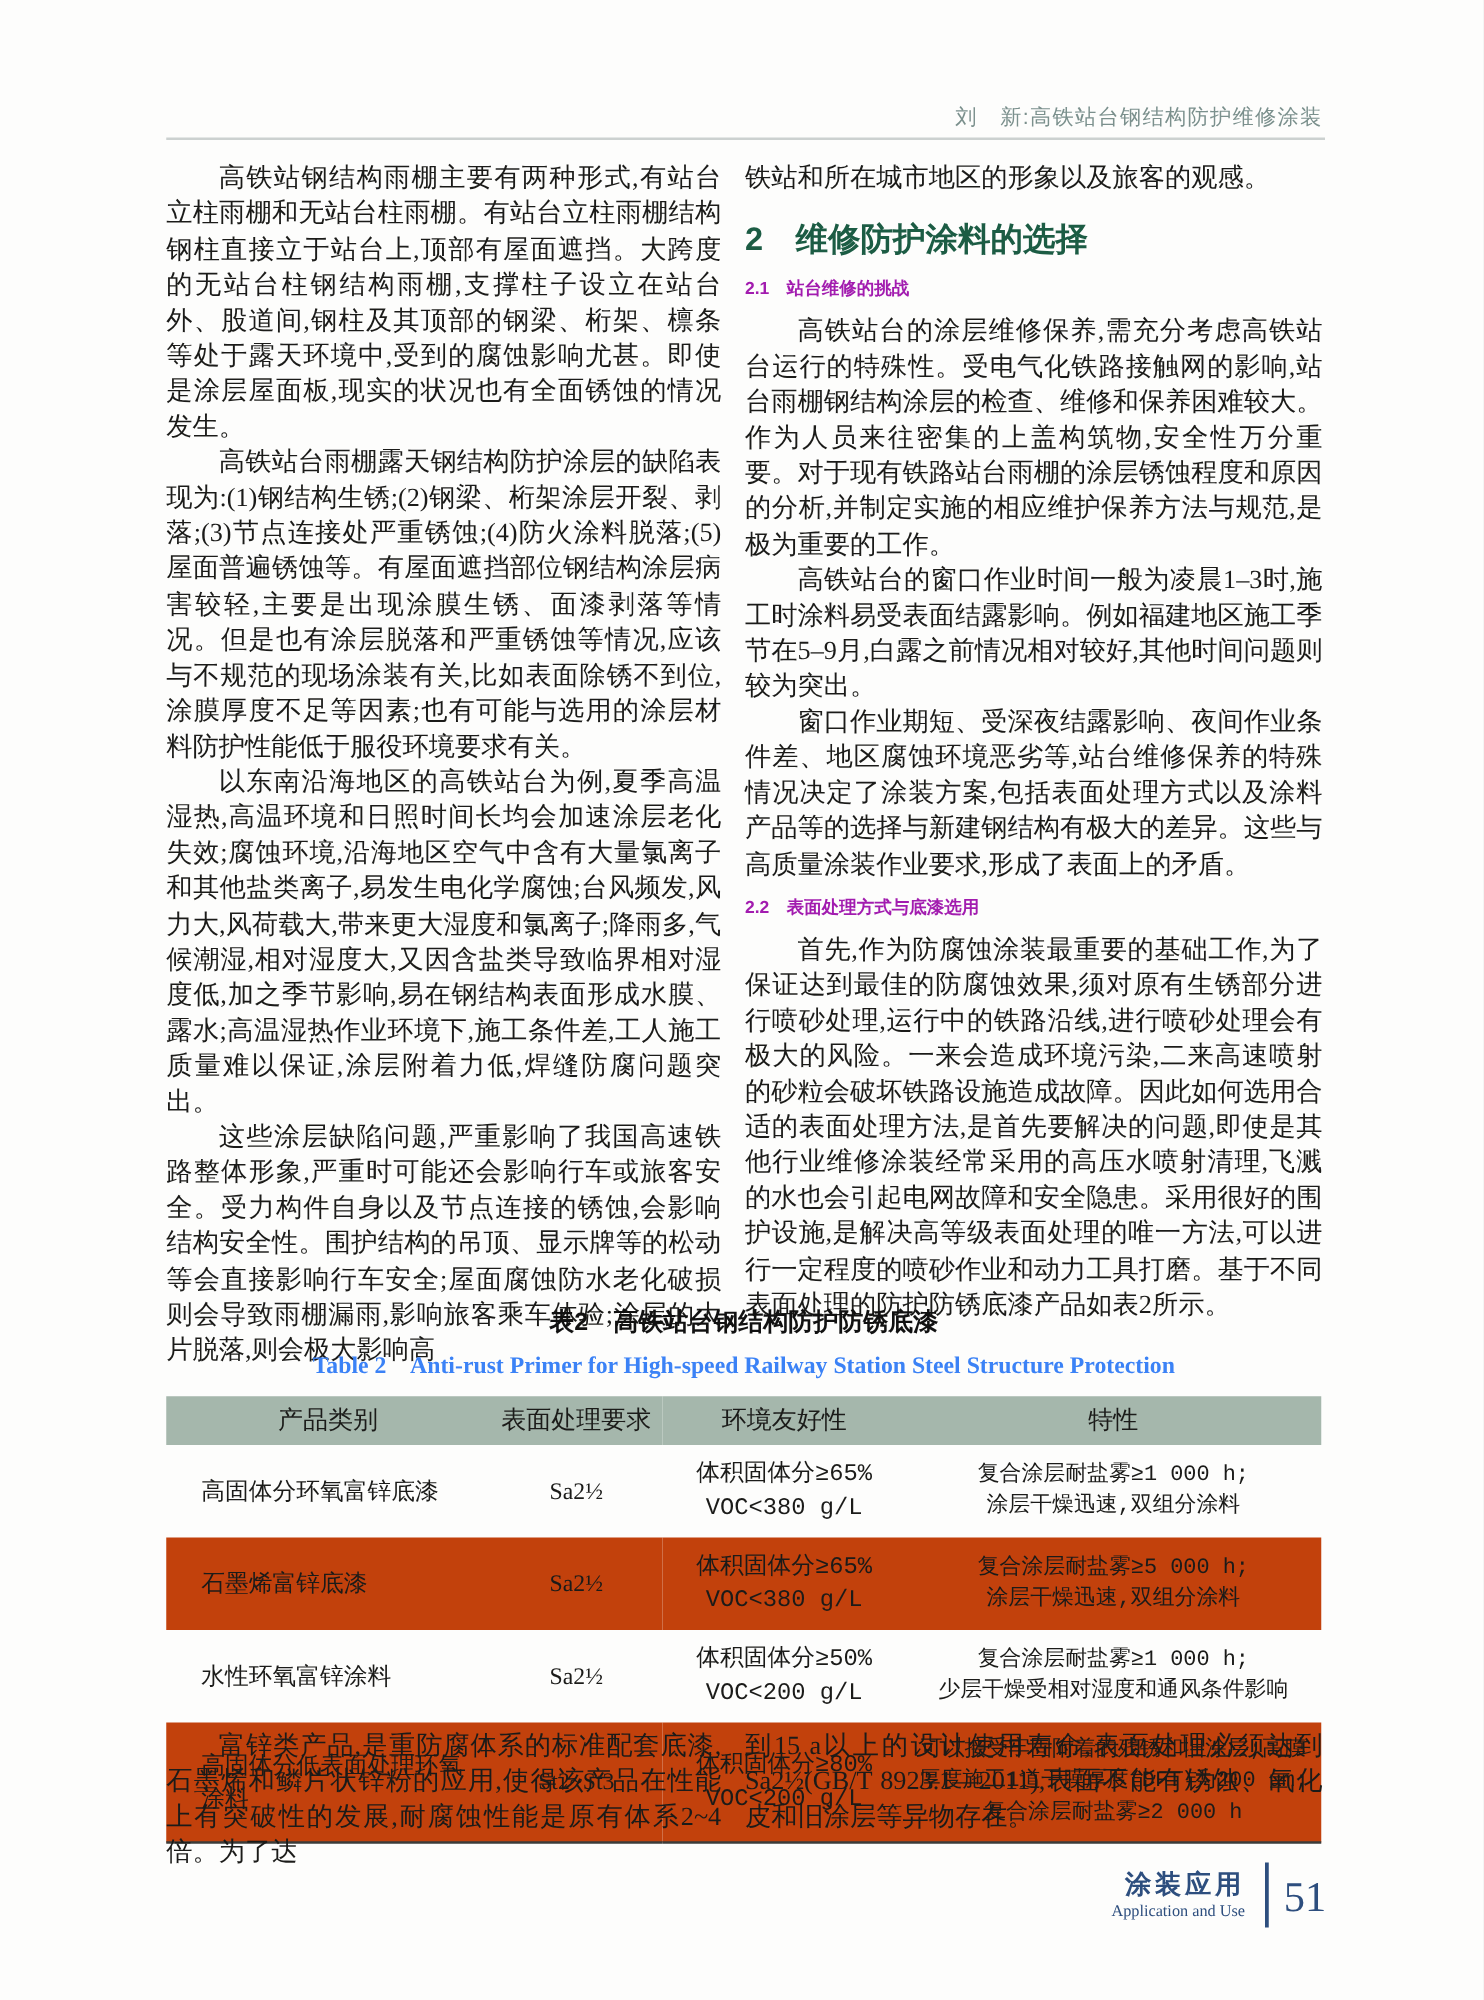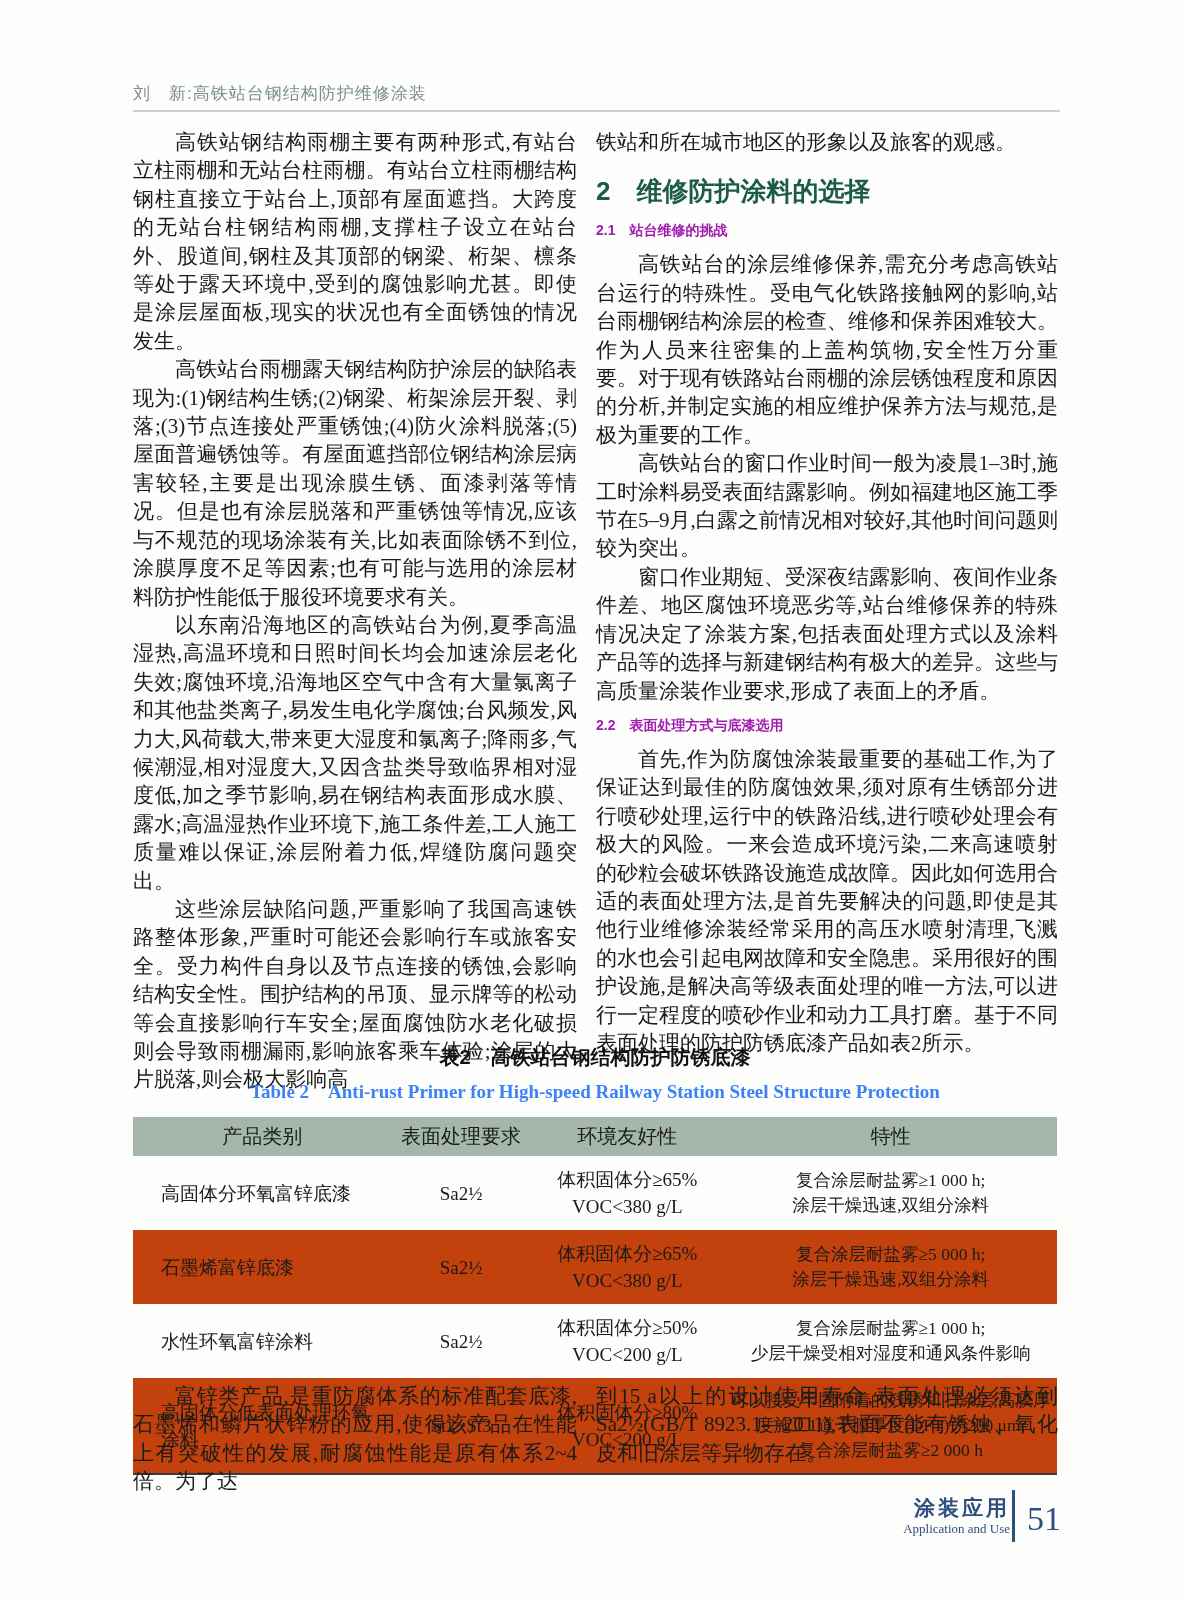--- a/index.html
+++ b/index.html
@@ -7,21 +7,21 @@
     position:relative;
     width:1187px;height:1600px;
     margin:0 auto;
     background:#fdfdfc;
     font-family:"Liberation Serif","DejaVu Serif",serif;
     color:#1b1b19;
     overflow:hidden;
   }
   .running-head{
     position:absolute;top:82px;left:133px;width:925px;
-    text-align:left;
+    text-align:right;
     font-family:"Liberation Sans","DejaVu Sans",sans-serif;
     font-size:17px;color:#7b908d;letter-spacing:1px;
   }
   .head-rule{
     position:absolute;top:110px;left:133px;width:927px;height:0;
     border-top:2px solid #ccd1d0;
   }
   .col{position:absolute;top:128px;}
   .col-left{left:133px;width:444px;}
   .col-right{left:596px;width:462px;}
@@ -56,28 +56,28 @@
     font-size:19px;line-height:27px;
     border-bottom:2.5px solid #3c3c3a;
   }
   table.primer th{
     background:#a5b7ac;font-weight:normal;font-size:20px;
     padding:6px 4px;text-align:center;
   }
   table.primer td{padding:10px 6px;text-align:center;vertical-align:middle;}
   table.primer td.product{text-align:left;padding-left:28px;}
   table.primer tr.stripe{background:#c2410c;}
-  td.pre{white-space:pre-line;}
+  td.pre{white-space:pre-line;font-family:Liberation Mono, monospace;}
   td.features{font-size:17.5px;line-height:25px;}
   .col-bottom{position:absolute;top:1382px;}
   .footer{
     position:absolute;right:126px;bottom:58px;
     display:flex;align-items:center;color:#2d4e7e;
   }
-  .footer-text{text-align:right;margin-right:2px;}
+  .footer-text{text-align:right;margin-right:16px;}
   .footer-cn{
     font-family:"Liberation Sans","DejaVu Sans",sans-serif;
     font-weight:bold;font-size:21px;letter-spacing:3px;line-height:24px;
   }
   .footer-en{
     font-family:"Liberation Serif","DejaVu Serif",serif;
     font-size:13px;line-height:17px;
   }
   .footer-bar{width:3px;height:52px;background:#2d4e7e;margin-right:12px;}
   .footer-num{

